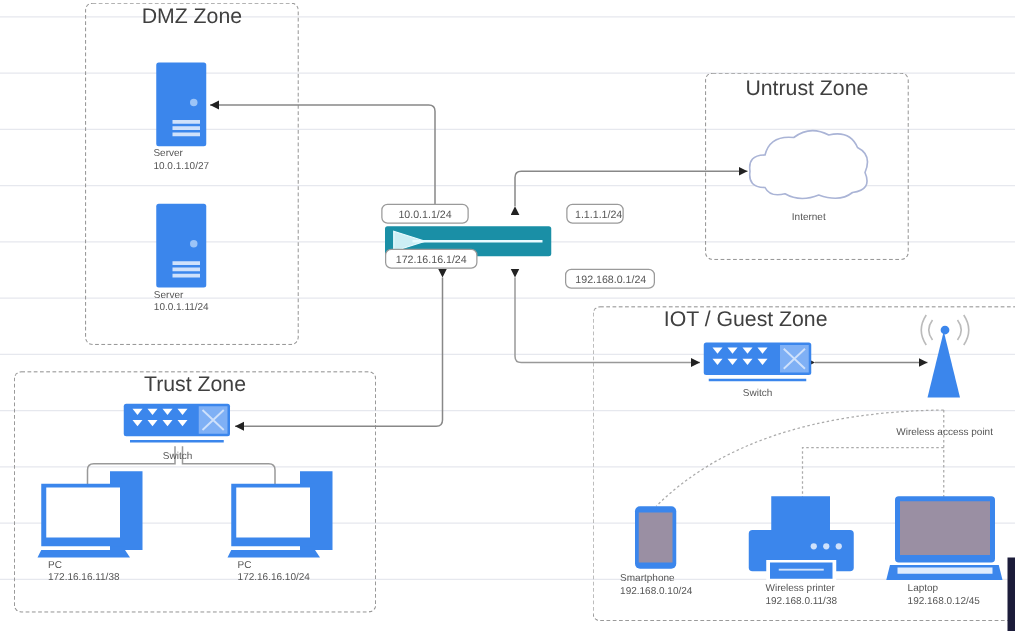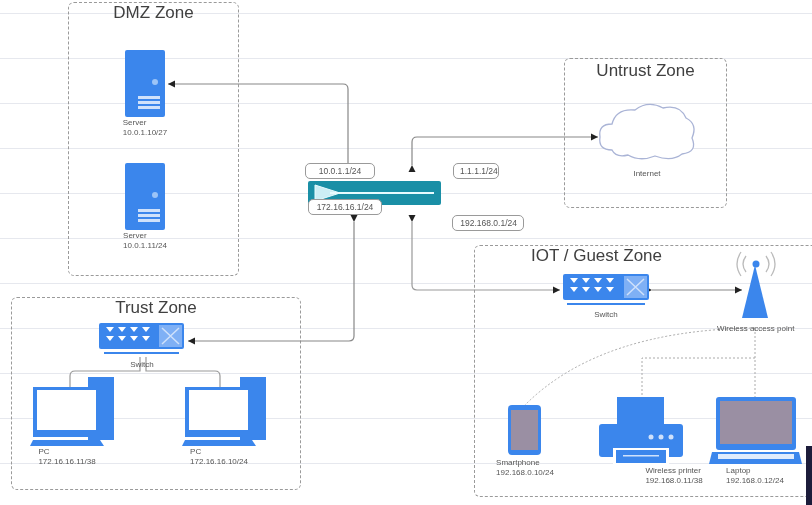--- a/index.html
+++ b/index.html
@@ -190,32 +190,32 @@
 <div class="label" style="left:142px;top:360px;">Switch</div>
 <div class="label" style="left:67px;top:447px;">
   <div>PC</div>
   <div>172.16.16.11/38</div>
 </div>
 <div class="label" style="left:219px;top:447px;">
   <div>PC</div>
   <div>172.16.16.10/24</div>
 </div>
 <div class="label" style="left:606px;top:310px;">Switch</div>
-<div class="label" style="left:757px;top:324px;white-space:normal;width:80px;">Wireless access point</div>
+<div class="label" style="left:757px;top:341px;white-space:normal;width:80px;">Wireless access point</div>
 <div class="label" style="left:525px;top:458px;">
   <div>Smartphone</div>
   <div>192.168.0.10/24</div>
 </div>
-<div class="label" style="left:674px;top:466px;">
+<div class="label" style="left:641px;top:466px;">
   <div>Wireless printer</div>
   <div>192.168.0.11/38</div>
 </div>
 <div class="label" style="left:755px;top:466px;">
   <div>Laptop</div>
-  <div>192.168.0.12/24</div>
+  <div>192.168.0.12/45</div>
 </div>
 
 <div class="ip-pill" style="left:272px;top:163px;width:70px;">10.0.1.1/24</div>
 <div class="ip-pill" style="left:420px;top:163px;width:46px;">1.1.1.1/24</div>
 <div class="ip-pill" style="left:275px;top:199px;width:74px;">172.16.16.1/24</div>
 <div class="ip-pill" style="left:419px;top:215px;width:72px;text-align:right;">192.168.0.1/24</div>
 
 <div class="navy-bar"></div>
 
 </body></html>

